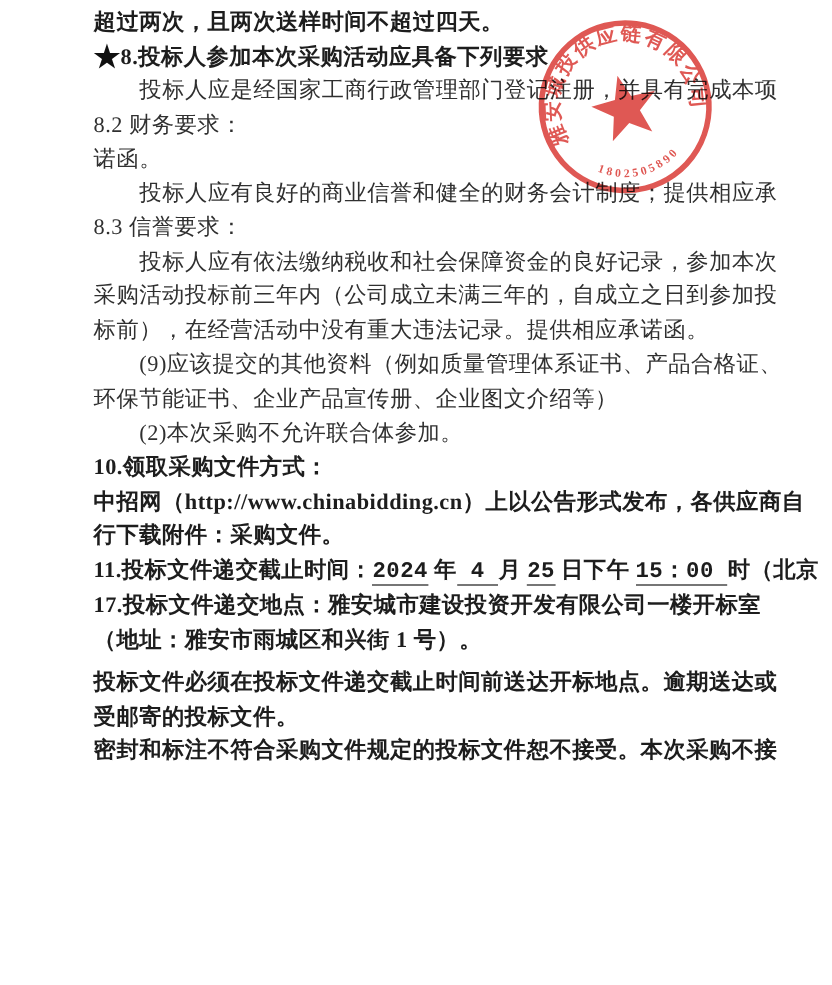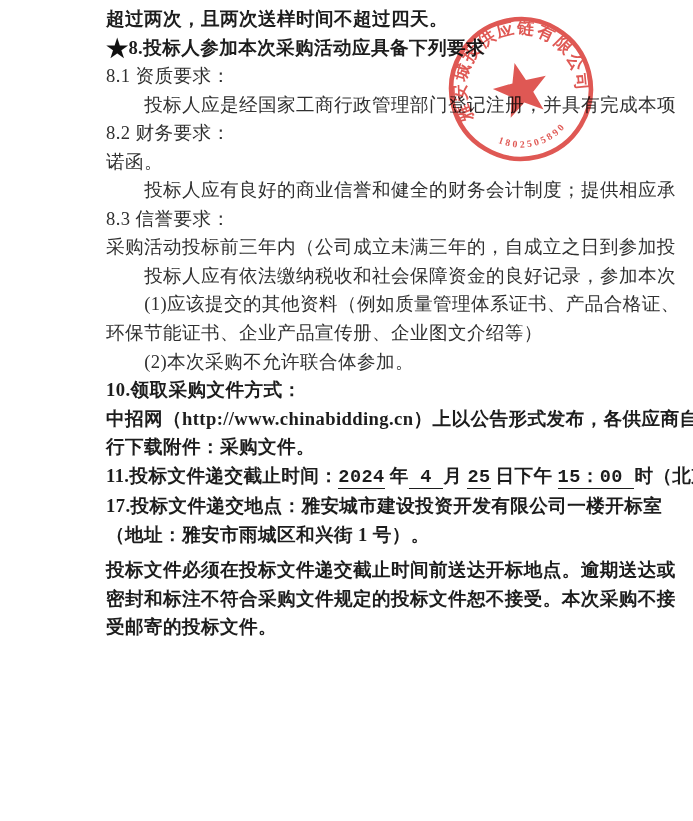--- a/index.html
+++ b/index.html
@@ -4,21 +4,21 @@
 <style>
   * { margin:0; padding:0; box-sizing:border-box; }
   html,body { width:693px; height:821px; }
   body {
     position:relative; overflow:hidden;
     background:#ffffff;
     font-family:"Liberation Serif","DejaVu Serif",serif;
   }
   .page {
     position:absolute; inset:0;
-    padding:5px 40px 0 106px;
+    padding:5px 40px 0 78px;
   }
   .line {
     font-size:18.6px;
     line-height:28.55px;
     letter-spacing:0.4px;
     color:#303030;
     white-space:nowrap;
   }
   .line.bold { font-weight:700; color:#1d1d1d; }
   .line.indent { text-indent:2.05em; }
@@ -40,40 +40,40 @@
   .seal-text { font-size:16.5px; font-weight:700; letter-spacing:2px; }
   .seal-num  { font-size:9.5px;  font-weight:700; letter-spacing:2.6px; }
 </style>
 </head>
 <body>
 
 <main class="page">
   <div>
       <div class="line bold">超过两次，且两次送样时间不超过四天。</div>
       <div class="line bold"><span class="star-prefix">★</span>8.投标人参加本次采购活动应具备下列要求</div>
-      <div class="line">8.1 资质要求：</div>
       <div class="line indent">投标人应是经国家工商行政管理部门登记注册，并具有完成本项</div>
       <div class="line">8.2 财务要求：</div>
       <div class="line">诺函。</div>
       <div class="line indent">投标人应有良好的商业信誉和健全的财务会计制度；提供相应承</div>
       <div class="line">8.3 信誉要求：</div>
+      <div class="line indent">投标人应有依法缴纳税收和社会保障资金的良好记录，参加本次</div>
       <div class="line">采购活动投标前三年内（公司成立未满三年的，自成立之日到参加投</div>
-      <div class="line indent">投标人应有依法缴纳税收和社会保障资金的良好记录，参加本次</div>
-      <div class="line indent">(1)应该提交的其他资料（例如质量管理体系证书、产品合格证、</div>
+      <div class="line">标前），在经营活动中没有重大违法记录。提供相应承诺函。</div>
+      <div class="line indent">(9)应该提交的其他资料（例如质量管理体系证书、产品合格证、</div>
       <div class="line">环保节能证书、企业产品宣传册、企业图文介绍等）</div>
       <div class="line indent">(2)本次采购不允许联合体参加。</div>
       <div class="line bold">10.领取采购文件方式：</div>
       <div class="line bold">中招网（http://www.chinabidding.cn）上以公告形式发布，各供应商自</div>
       <div class="line bold">行下载附件：采购文件。</div>
       <div class="line bold"><span>11.投标文件递交截止时间：</span><span class="u">2024</span><span> 年</span><span class="u"> 4 </span><span>月 </span><span class="u">25</span><span> 日下午 </span><span class="u">15：00 </span><span>时（北京</span></div>
       <div class="line bold">17.投标文件递交地点：雅安城市建设投资开发有限公司一楼开标室</div>
       <div class="line bold">（地址：雅安市雨城区和兴街 1 号）。</div>
       <div class="line bold gap">投标文件必须在投标文件递交截止时间前送达开标地点。逾期送达或</div>
+      <div class="line bold">受邮寄的投标文件。</div>
       <div class="line bold">密封和标注不符合采购文件规定的投标文件恕不接受。本次采购不接</div>
-      <div class="line bold">受邮寄的投标文件。</div>
     </div>
 </main>
 
 <div class="stamp">
   <svg viewBox="0 0 150 150" xmlns="http://www.w3.org/2000/svg">
     <circle cx="75" cy="75" r="68" fill="none" stroke-width="4.5" stroke="#dd4a45"></circle>
     <path id="arcTop" d="M 24.3,93.5 A 54,54 0 1 1 125.7,93.5" fill="none"></path>
     <path id="arcBottom" d="M 42.3,121.7 A 57,57 0 0 0 107.7,121.7" fill="none"></path>
     <text class="seal-text" fill="#dd4a45">
       <textPath href="#arcTop" startOffset="50%" text-anchor="middle">雅安城投供应链有限公司</textPath>

